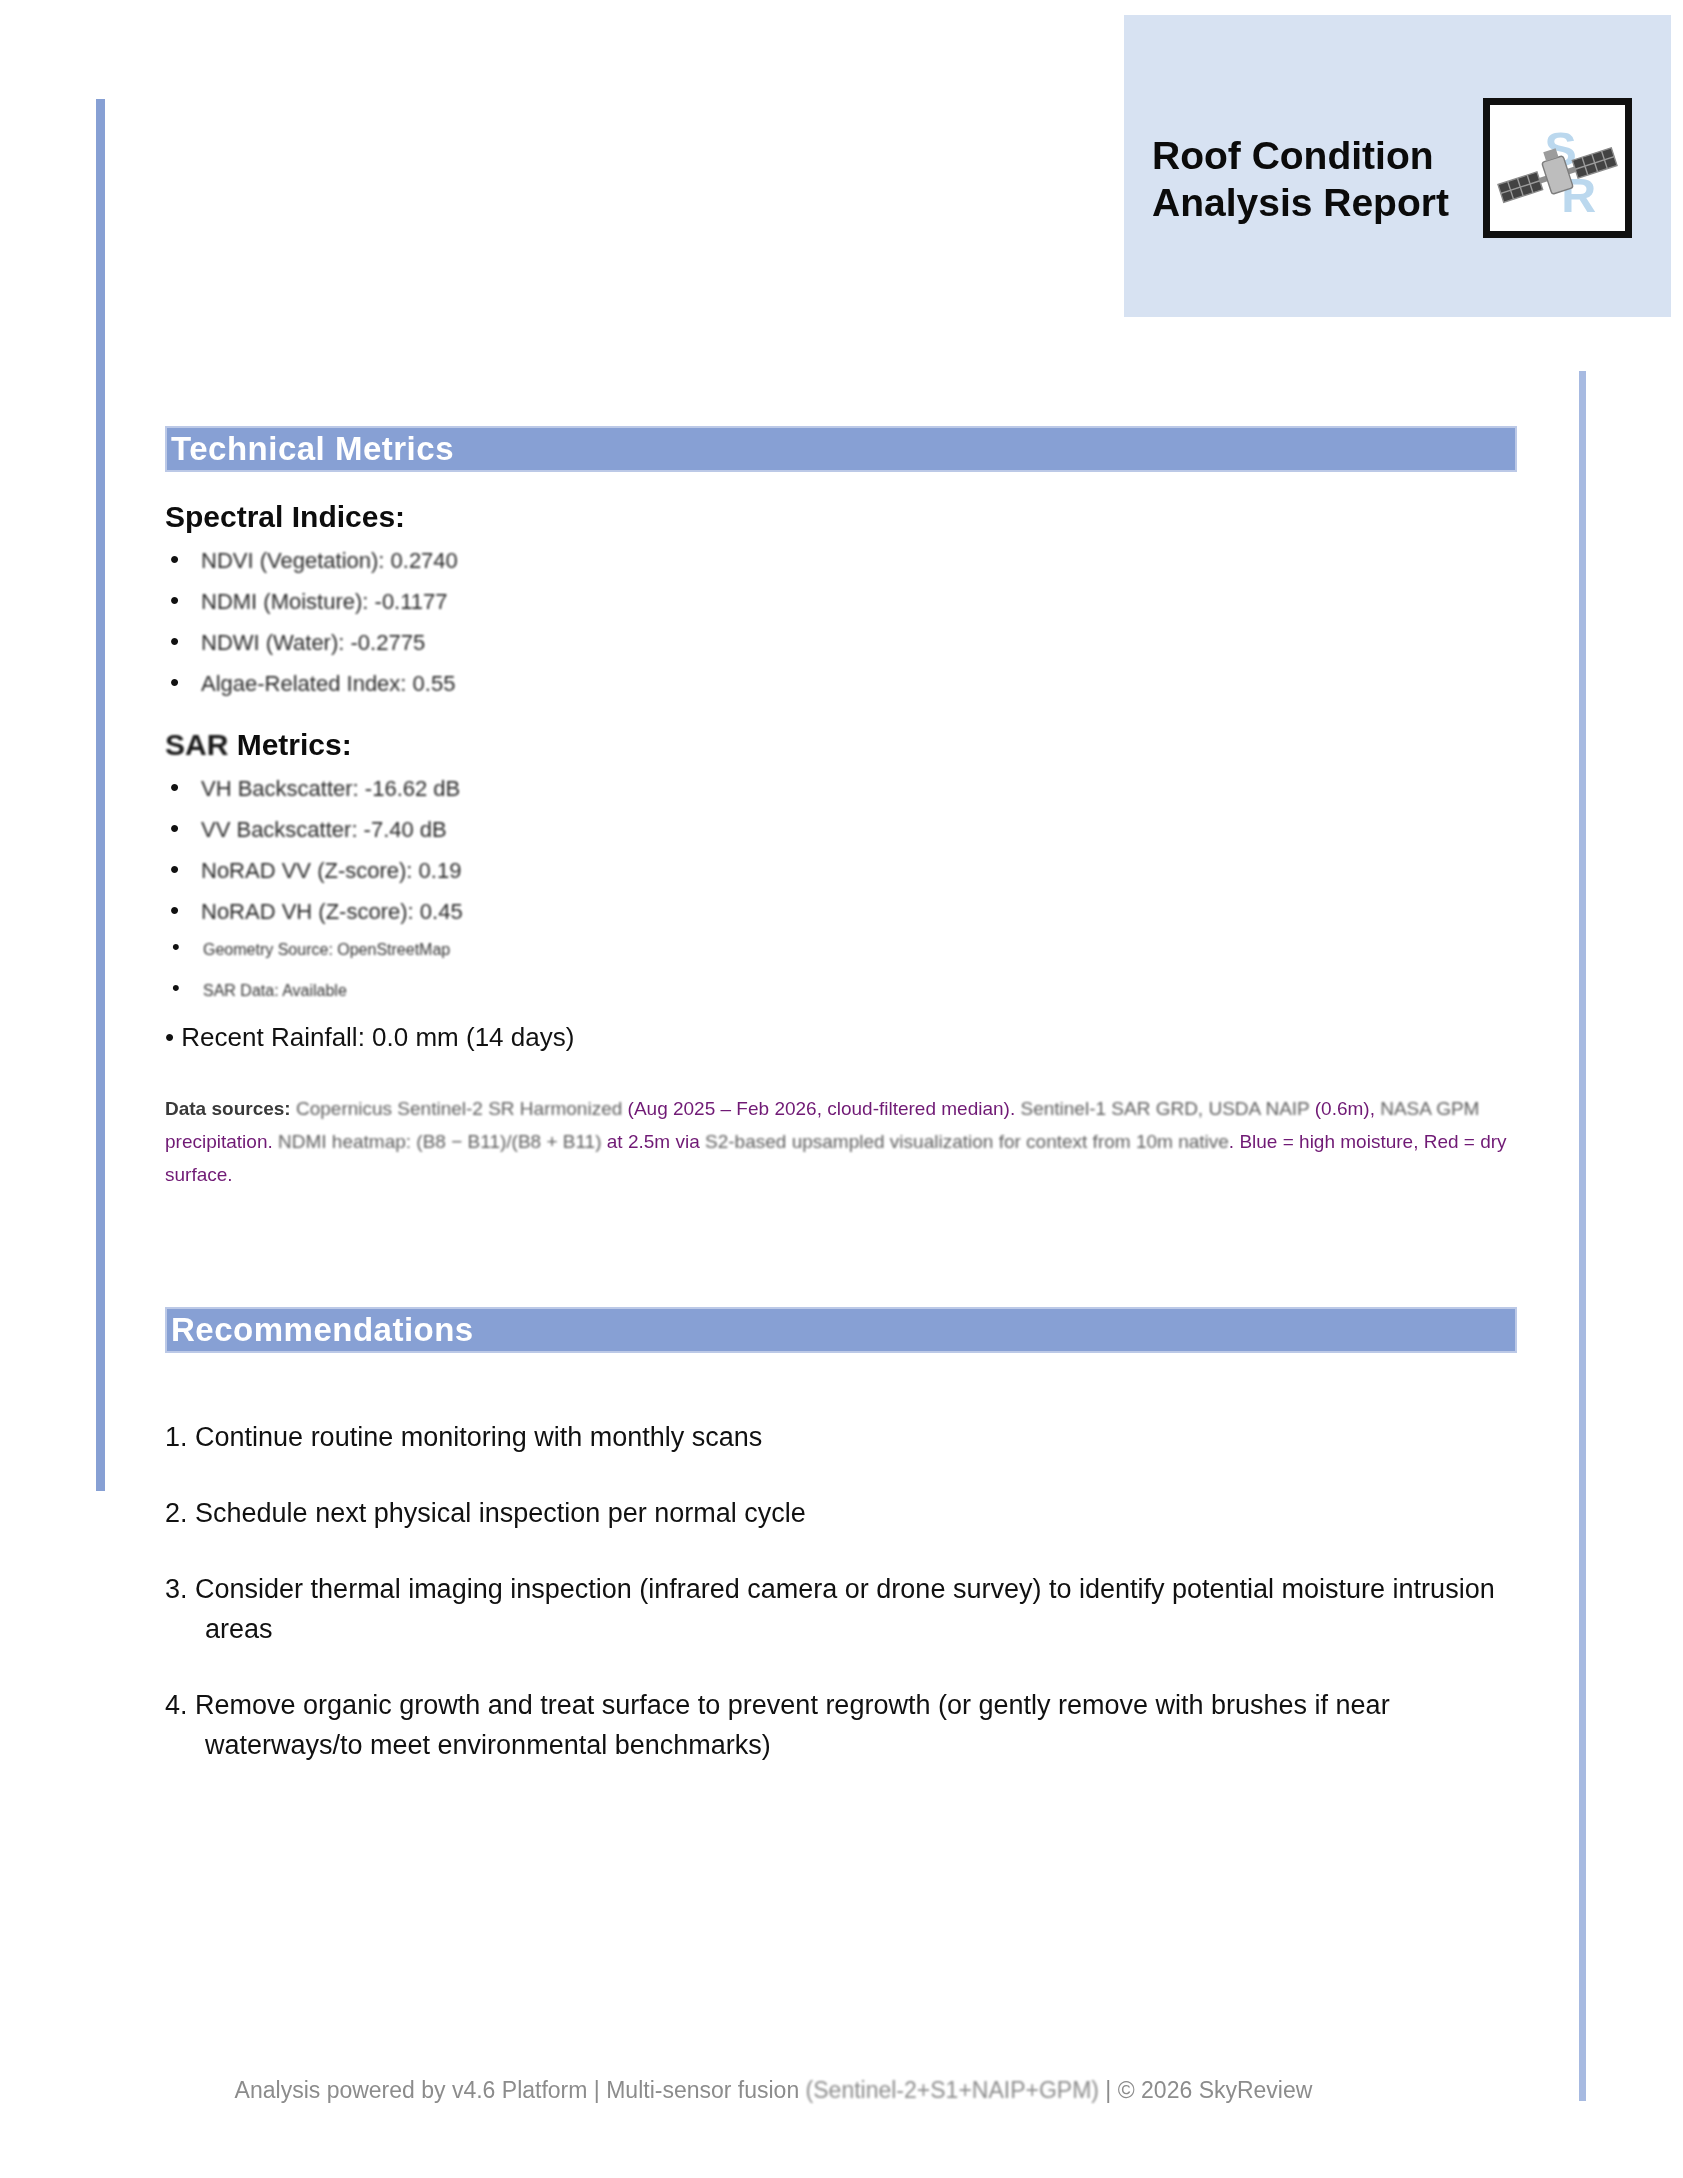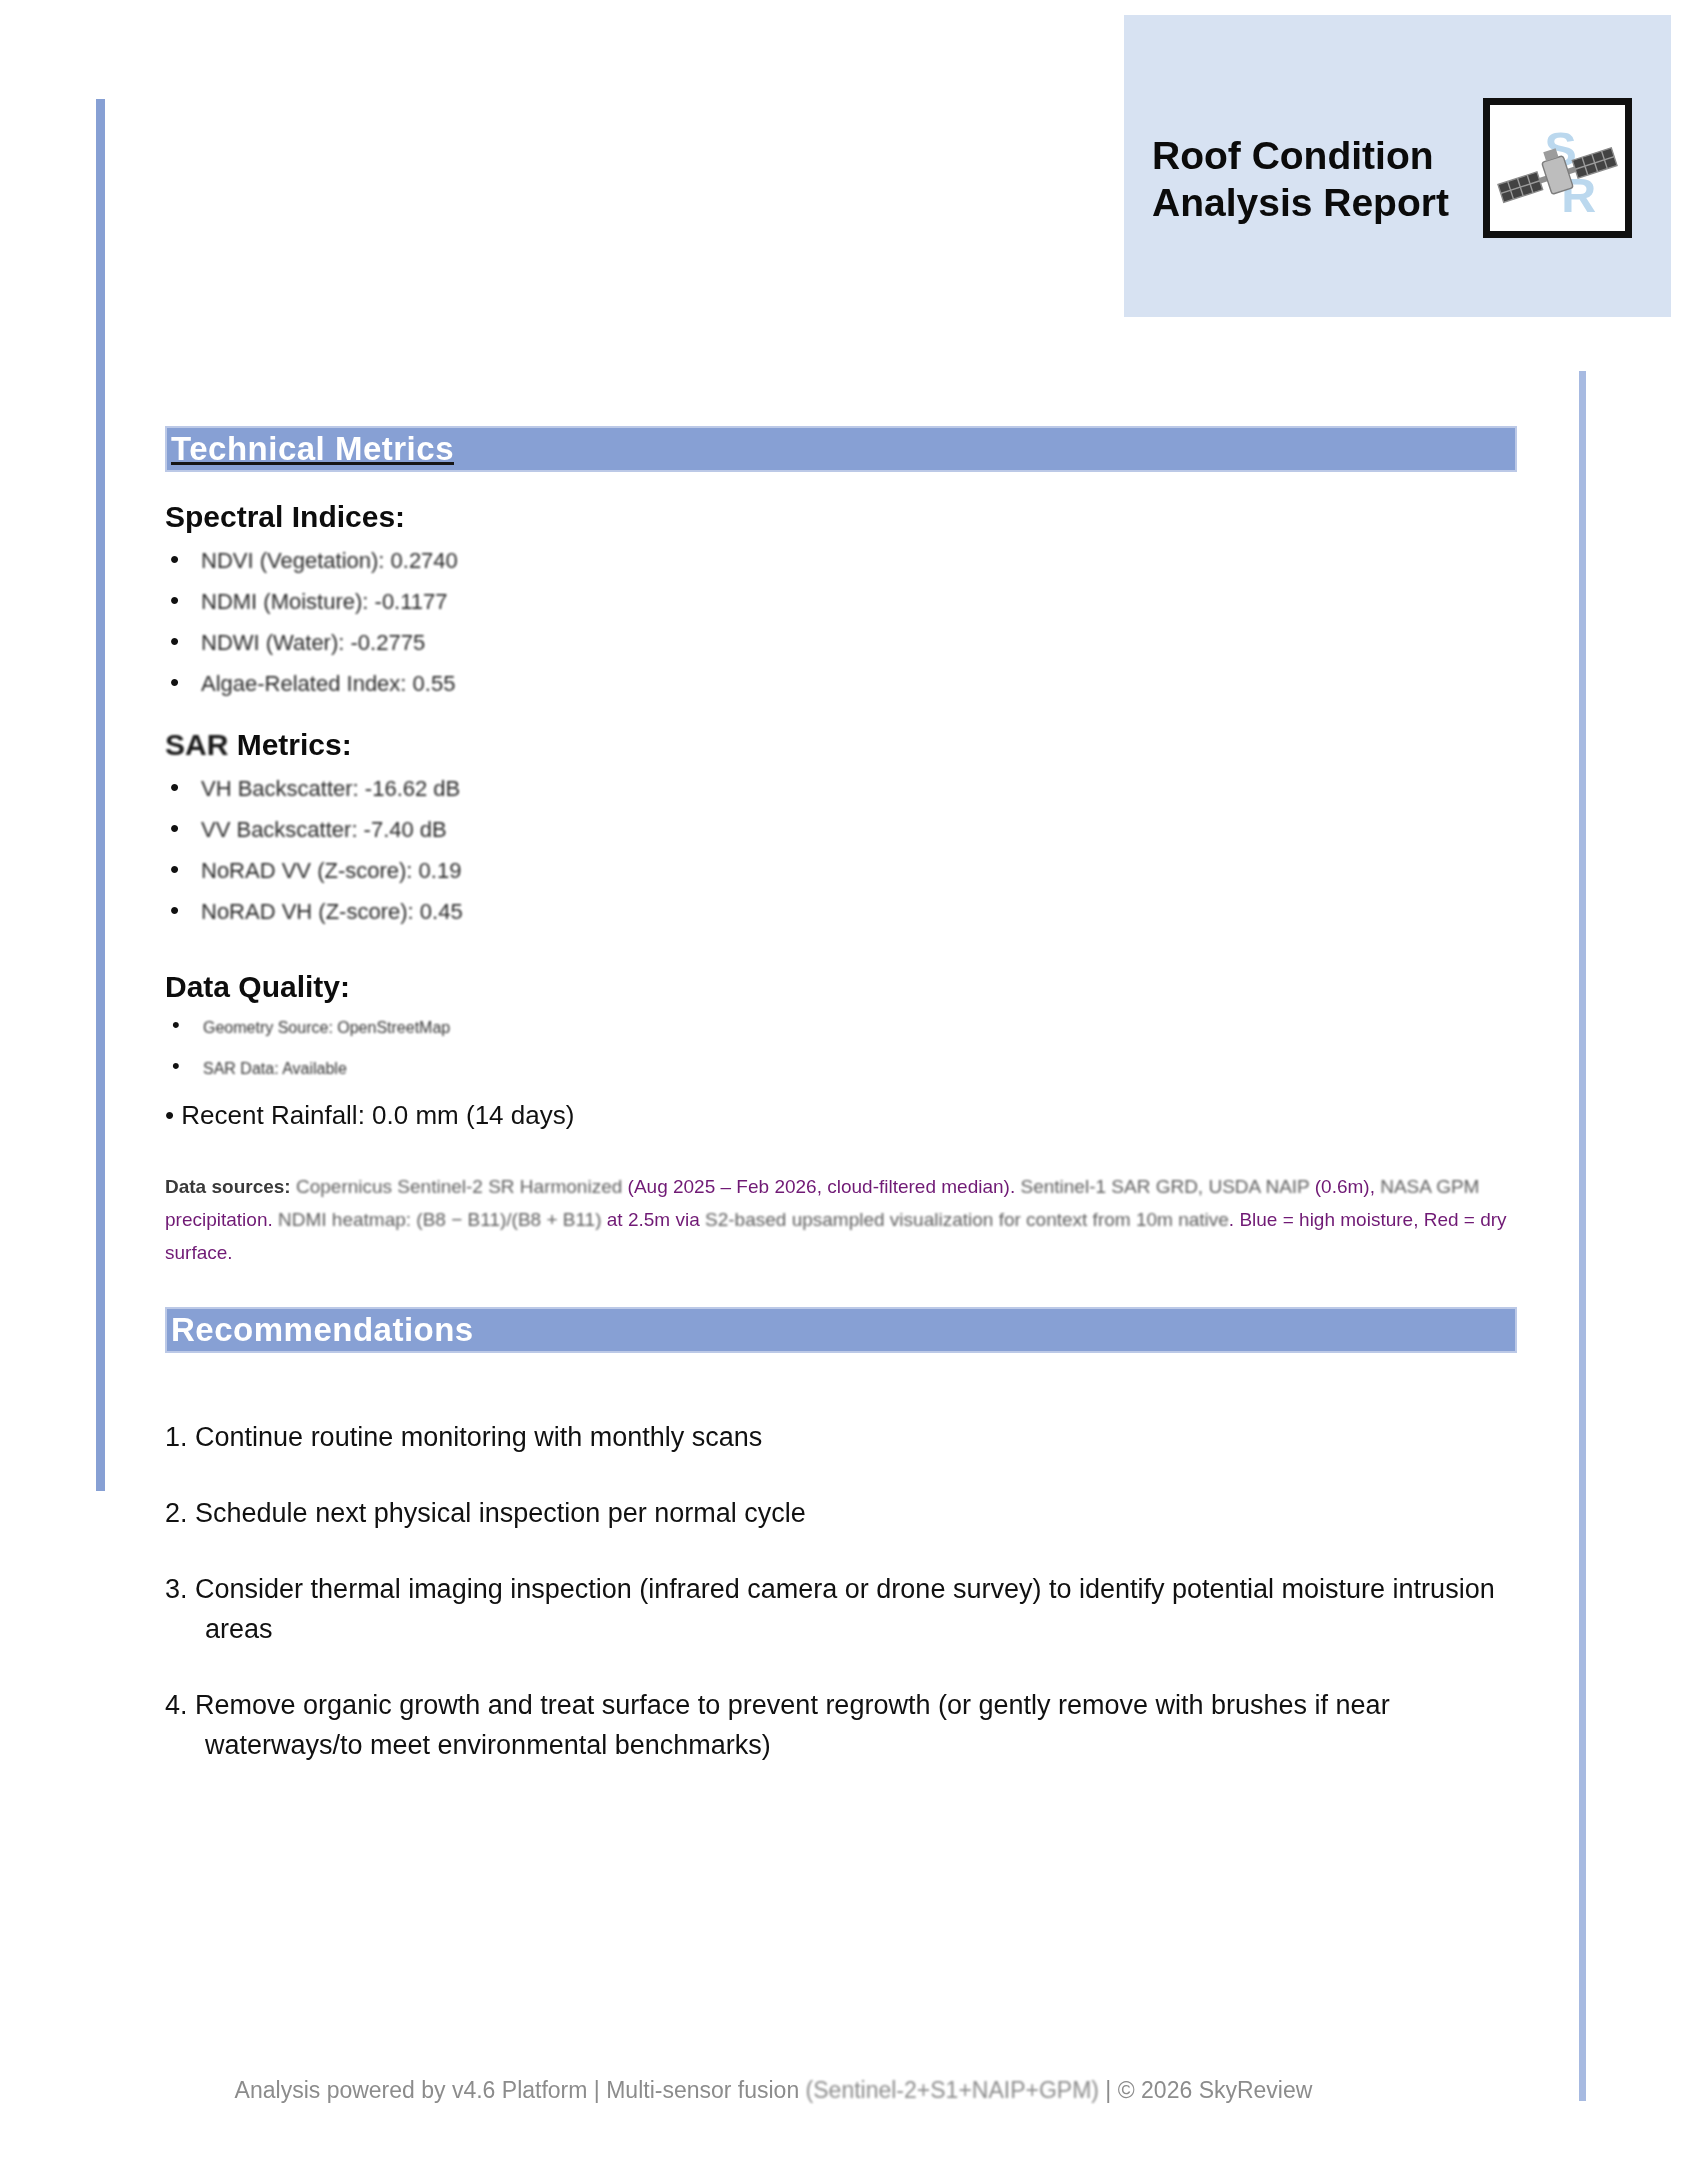--- a/index.html
+++ b/index.html
@@ -10,21 +10,21 @@
   
   .left-bar{position:absolute;left:96px;top:99px;width:9px;height:1392px;background:#87A0D4;}
   .right-line{position:absolute;left:1579px;top:371px;width:7px;height:1730px;background:#A7BAE1;}
   
   .header-block{position:absolute;left:1124px;top:15px;width:547px;height:302px;background:#D7E2F2;}
   .report-title{position:absolute;left:28px;top:117px;font-size:39px;font-weight:700;line-height:47px;color:#0b0b0b;}
   .logo-box{position:absolute;left:359px;top:83px;width:149px;height:140px;background:#ffffff;border:7px solid #101010;box-sizing:border-box;display:flex;align-items:center;justify-content:center;}
   
   .section-bar{position:absolute;left:165px;width:1352px;height:46px;background:#87A0D4;border:2px solid #bcc9e7;box-sizing:border-box;display:flex;align-items:center;}
   .section-bar .section-title{font-size:33px;font-weight:700;color:#ffffff;padding-left:4px;letter-spacing:0.5px;}
-  #tm-bar{top:426px;text-decoration:underline;}
+  #tm-bar{top:426px;}
   #rec-bar{top:1307px;}
   
   .tm-col{position:absolute;left:165px;top:500px;width:1352px;}
   .sub-heading{font-size:30px;font-weight:700;color:#0d0d0d;margin:0 0 14px 0;line-height:34px;}
   .sub-heading.mt-sar{margin-top:31px;}
   .sub-heading.mt-dq{margin-top:45px;}
   ul.metrics{list-style:none;margin:0;padding:0;}
   li.blt{position:relative;padding-left:36px;font-size:22px;line-height:26px;margin-bottom:15px;color:#1c1c1c;}
   li.blt::before{content:"\2022";position:absolute;left:5px;top:-2px;font-size:26px;color:#111;}
   li.blt-sm{position:relative;padding-left:38px;font-size:16px;line-height:20px;margin-bottom:21px;color:#2a2a2a;}
@@ -93,21 +93,20 @@
     </ul>
 
     <h3 class="sub-heading mt-sar"><span class="deg">SAR</span><span> Metrics:</span></h3>
     <ul class="metrics">
       <li class="blt"><span class="deg">VH Backscatter: -16.62 dB</span></li>
       <li class="blt"><span class="deg">VV Backscatter: -7.40 dB</span></li>
       <li class="blt"><span class="deg">NoRAD VV (Z-score): 0.19</span></li>
       <li class="blt"><span class="deg">NoRAD VH (Z-score): 0.45</span></li>
     </ul>
 
-    <h3 class="sub-heading mt-dq">Data Quality:</h3>
     <ul class="metrics">
       <li class="blt-sm"><span class="deg-sm">Geometry Source: OpenStreetMap</span></li>
       <li class="blt-sm"><span class="deg-sm">SAR Data: Available</span></li>
     </ul>
     <div class="rainfall"><span>Recent Rainfall: 0.0 mm (14 days)</span></div>
 
     <p class="data-sources"><span class="seg-label">Data sources: </span><span class="seg-deg">Copernicus Sentinel-2 SR Harmonized </span><span class="seg-plain">(Aug 2025 – Feb 2026, cloud-filtered median). </span><span class="seg-deg">Sentinel-1 SAR GRD, USDA NAIP </span><span class="seg-plain">(0.6m), </span><span class="seg-deg">NASA GPM</span><span class="seg-plain"> precipitation. </span><span class="seg-deg">NDMI heatmap: (B8 − B11)/(B8 + B11)</span><span class="seg-plain"> at 2.5m via </span><span class="seg-deg">S2-based upsampled visualization for context from 10m native</span><span class="seg-plain">. Blue = high moisture, Red = dry surface.</span></p>
   </div>
 
   <div class="section-bar" id="rec-bar">

